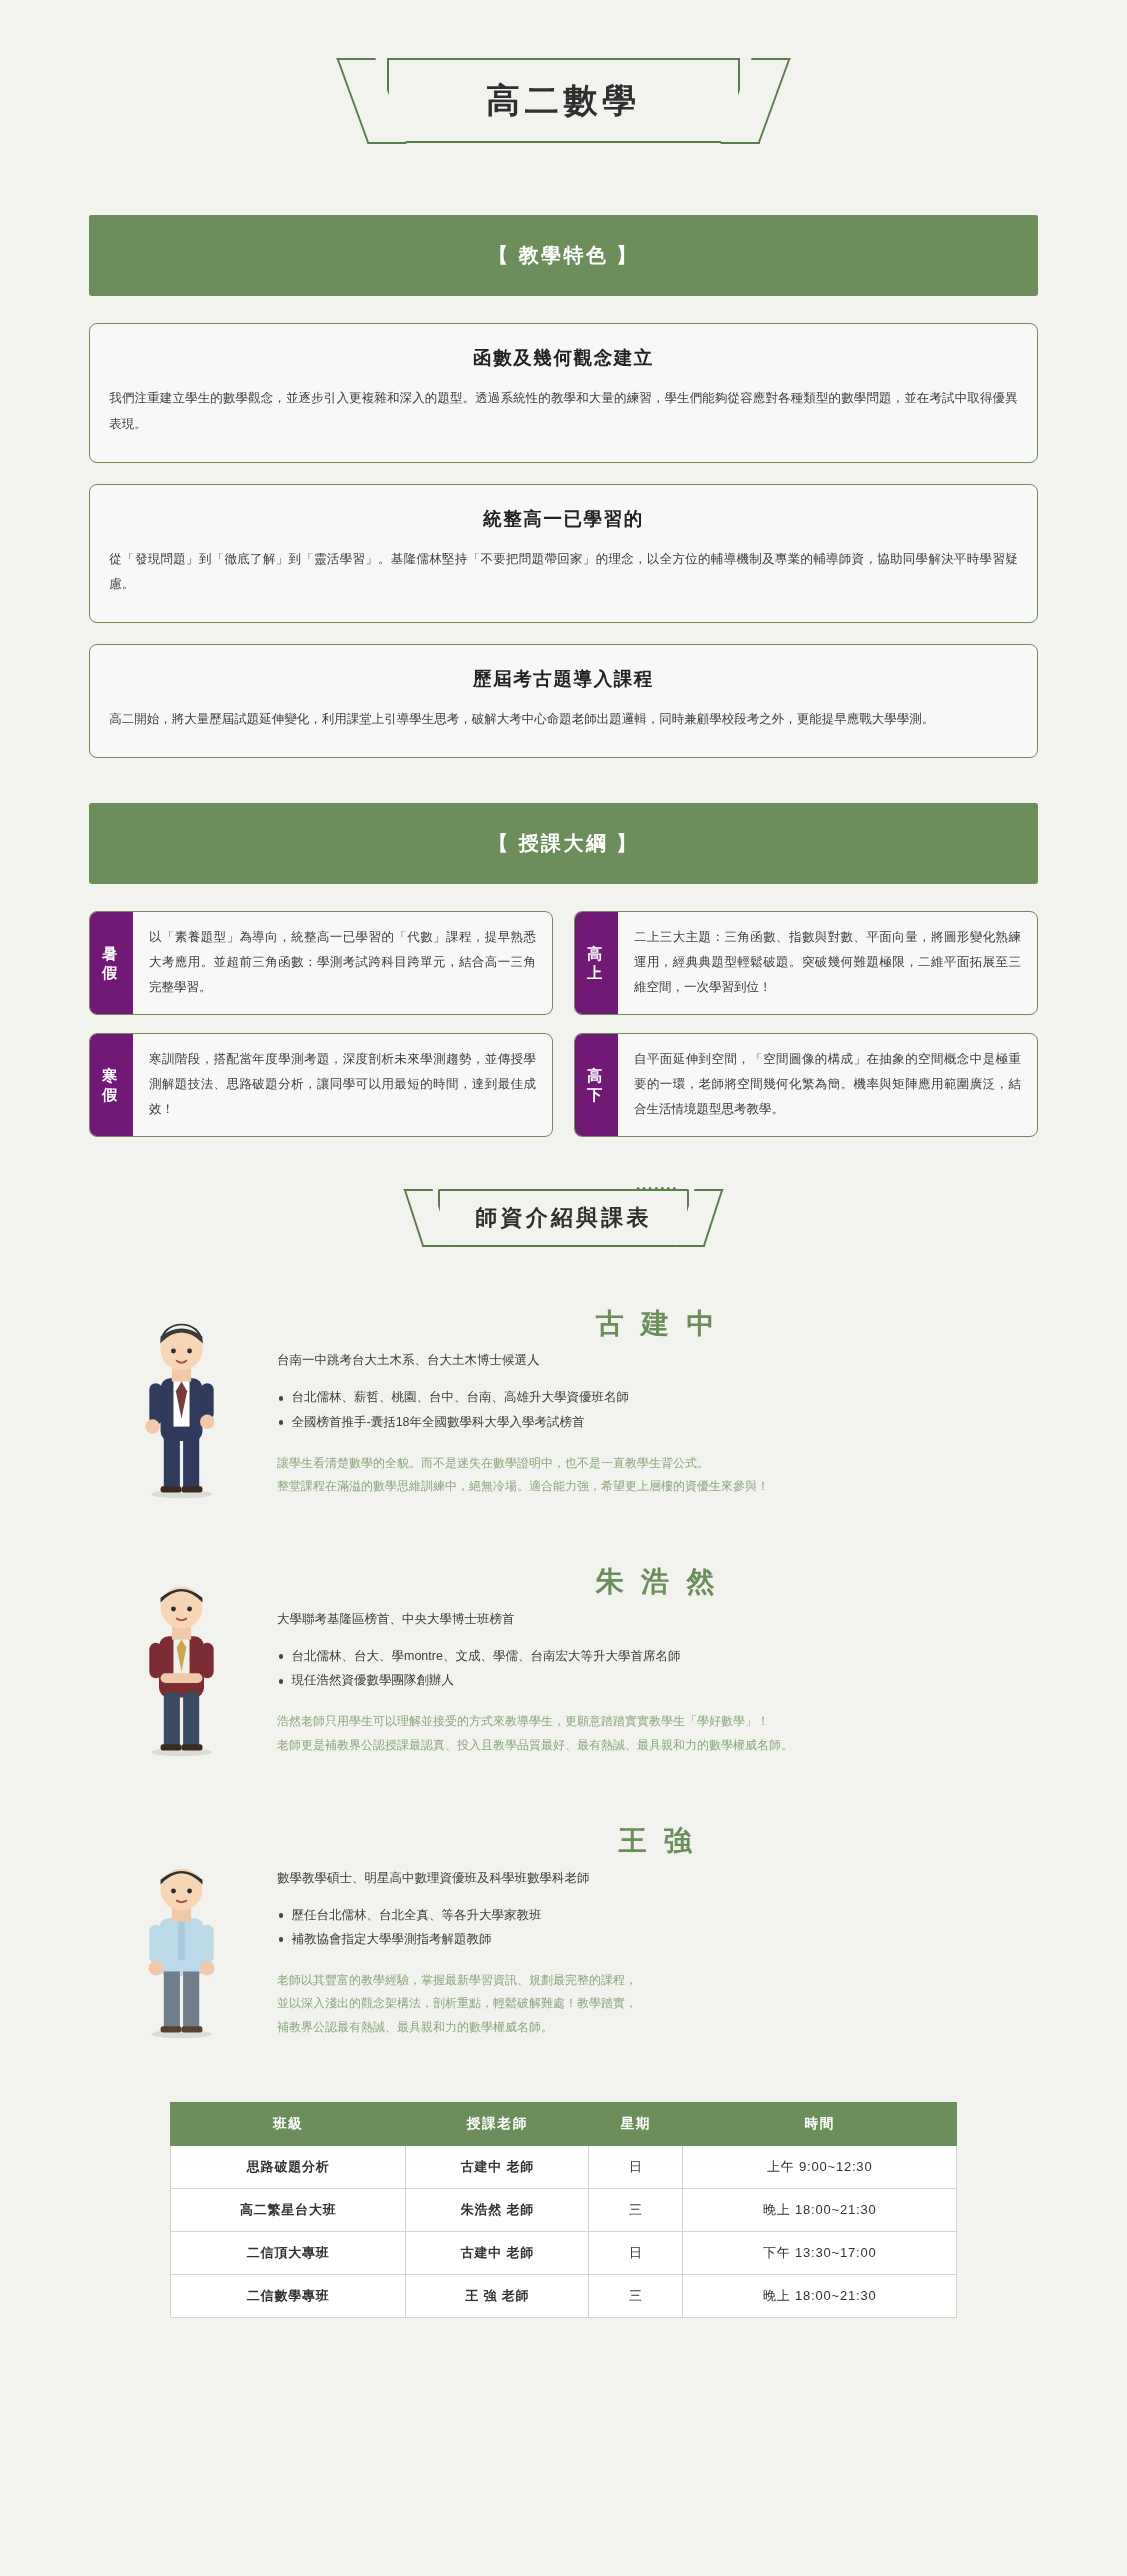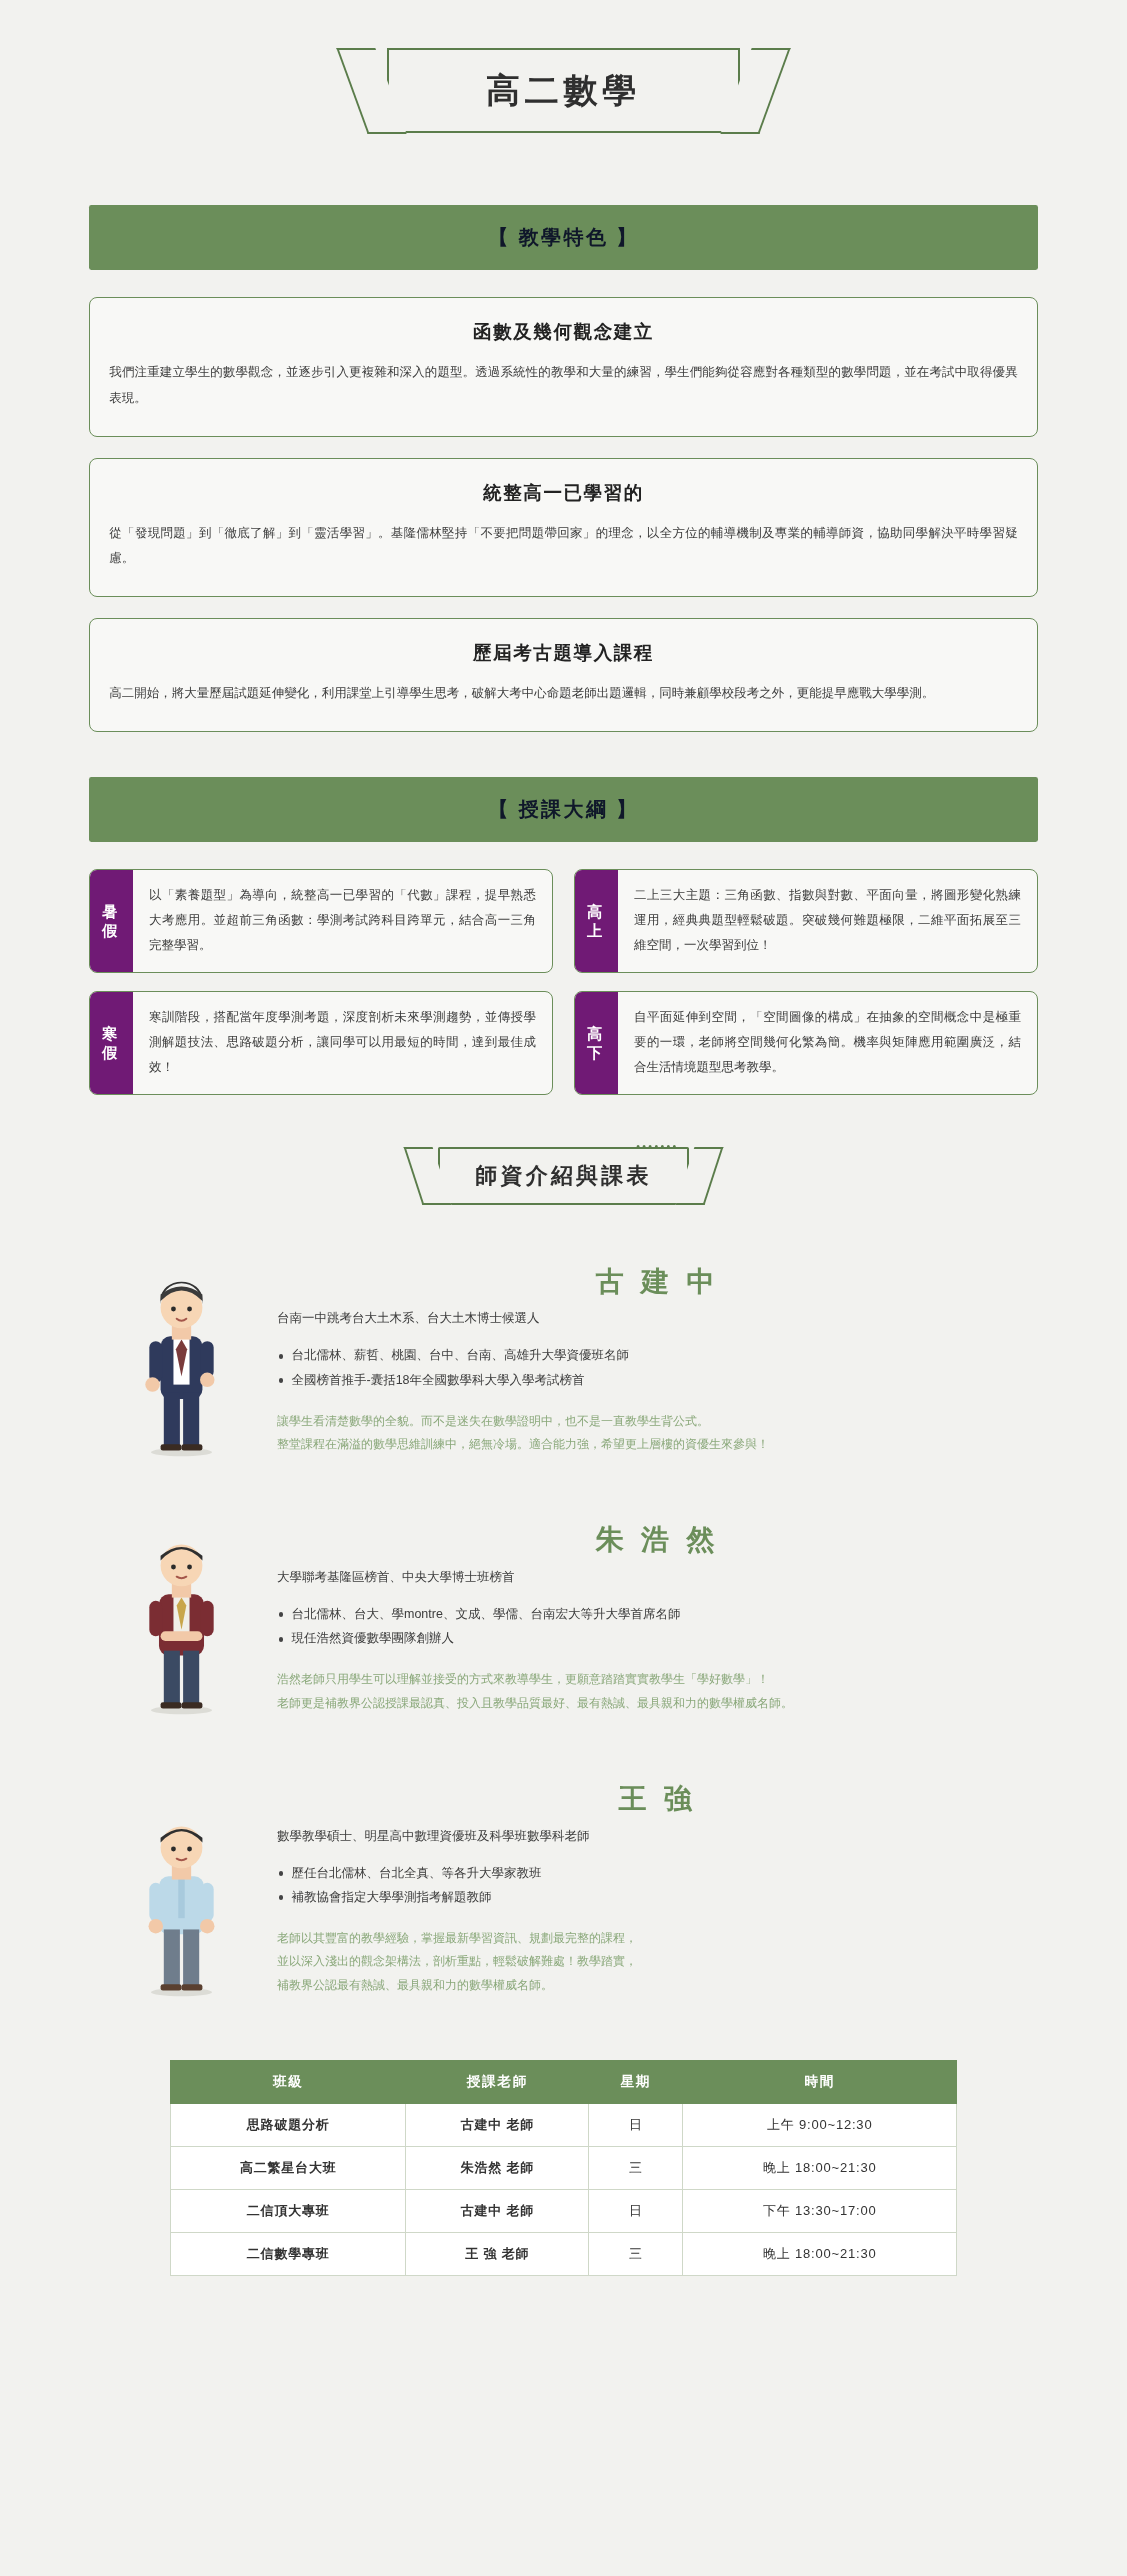--- a/index.html
+++ b/index.html
@@ -4,21 +4,21 @@
 <style>
   * { box-sizing: border-box; margin: 0; padding: 0; }
   body {
     width: 1127px;
     background: #f2f2ef;
     font-family: "Liberation Sans", "DejaVu Sans", sans-serif;
     color: #333;
   }
   .page {
     width: 1127px;
-    margin: 0 auto;
+    margin: 10px auto;
     padding: 48px 89px 64px 89px;
   }
 
   
   .title-wrap {
     display: flex;
     justify-content: center;
     margin-bottom: 72px;
   }
   .title-banner {
@@ -50,26 +50,26 @@
     font-size: 34px;
     letter-spacing: 4.8px;
     color: #2f2f2f;
     font-weight: bold;
     white-space: nowrap;
   }
 
   
   .section-bar {
     background: #6b8e5a;
-    color: #0f172a;
+    color: #ffffff;
     text-align: center;
     font-size: 20px;
     letter-spacing: 2.4px;
     font-weight: bold;
-    padding: 19px 0;
+    padding: 27px 0;
     border-radius: 2.4px;
     margin-bottom: 27px;
   }
 
   
   .features {
     display: flex;
     gap: 21px;
     margin-bottom: 45px;
     flex-direction: column;

